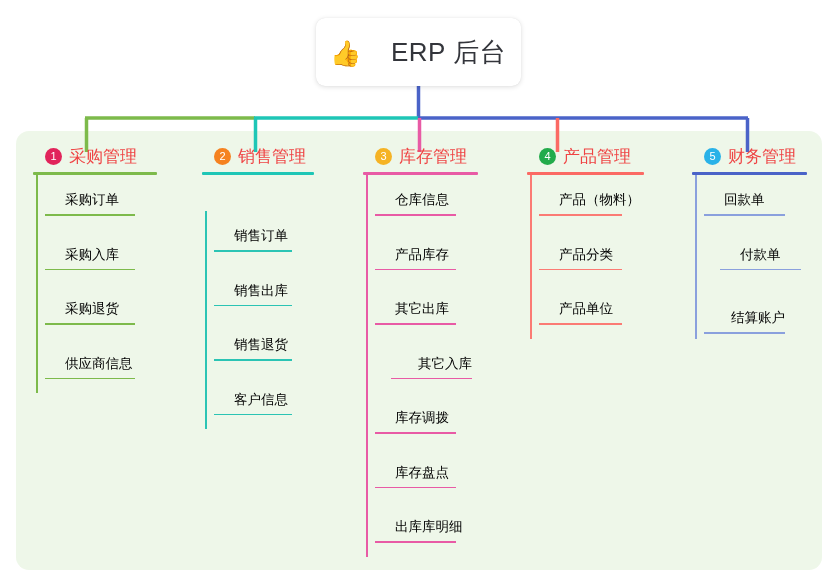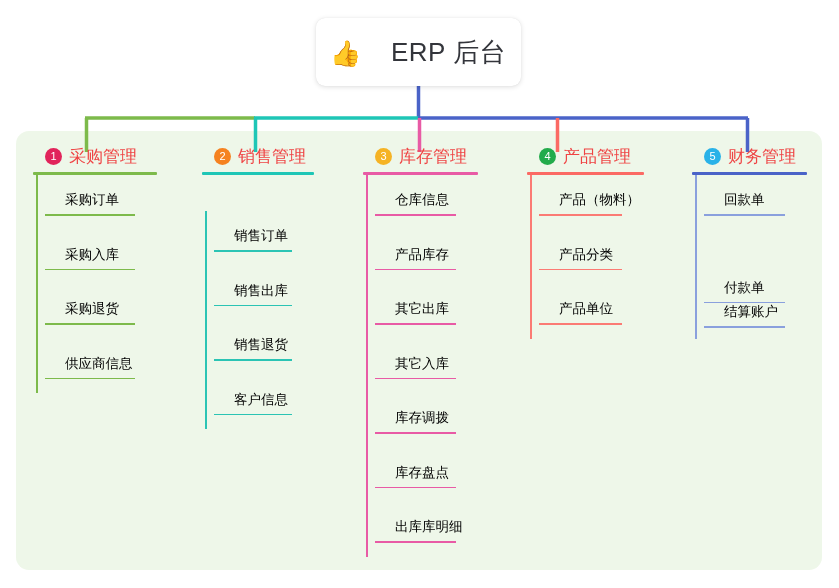--- a/index.html
+++ b/index.html
@@ -231,21 +231,21 @@
             <div class="item-rule" style="background: rgb(232, 91, 165); width: 81px;"></div>
           </div>
           <div class="item" style="position: absolute; left: 12px; top: 70.5px;">
             <div class="item-label">产品库存</div>
             <div class="item-rule" style="background: rgb(232, 91, 165); width: 81px;"></div>
           </div>
           <div class="item" style="position: absolute; left: 12px; top: 125px;">
             <div class="item-label">其它出库</div>
             <div class="item-rule" style="background: rgb(232, 91, 165); width: 81px;"></div>
           </div>
-          <div class="item" style="position: absolute; left: 12px; top: 179.5px;">
+          <div class="item" style="position: absolute; left: 28px; top: 179.5px; text-align: right;">
             <div class="item-label">其它入库</div>
             <div class="item-rule" style="background: rgb(232, 91, 165); width: 81px;"></div>
           </div>
           <div class="item" style="position: absolute; left: 12px; top: 234px;">
             <div class="item-label">库存调拨</div>
             <div class="item-rule" style="background: rgb(232, 91, 165); width: 81px;"></div>
           </div>
           <div class="item" style="position: absolute; left: 12px; top: 288.5px;">
             <div class="item-label">库存盘点</div>
             <div class="item-rule" style="background: rgb(232, 91, 165); width: 81px;"></div>
@@ -283,25 +283,25 @@
           <span class="badge" style="background: rgb(41, 178, 232);">5</span>
           <span class="col-title">财务管理</span>
         </div>
         <div class="col-rule" style="background: rgb(74, 99, 200); width: 115px;"></div>
         <div class="items" style="height: 163.5px;">
           <div class="spine" style="background: rgb(138, 160, 221); height: 163.5px;"></div>
           <div class="item" style="position: absolute; left: 12px; top: 16px;">
             <div class="item-label">回款单</div>
             <div class="item-rule" style="background: rgb(138, 160, 221); width: 81px;"></div>
           </div>
-          <div class="item" style="position: absolute; left: 12px; top: 70.5px; margin-top: 33px;">
+          <div class="item" style="position: absolute; left: 28px; top: 70.5px;">
             <div class="item-label">付款单</div>
             <div class="item-rule" style="background: rgb(138, 160, 221); width: 81px;"></div>
           </div>
-          <div class="item" style="position: absolute; left: 12px; top: 128px;">
+          <div class="item" style="position: absolute; left: 12px; top: 134px; text-align: right;">
             <div class="item-label">结算账户</div>
             <div class="item-rule" style="background: rgb(138, 160, 221); width: 81px;"></div>
           </div>
         </div>
       </div>
     </div>
 
 </div>
 
 </body></html>

